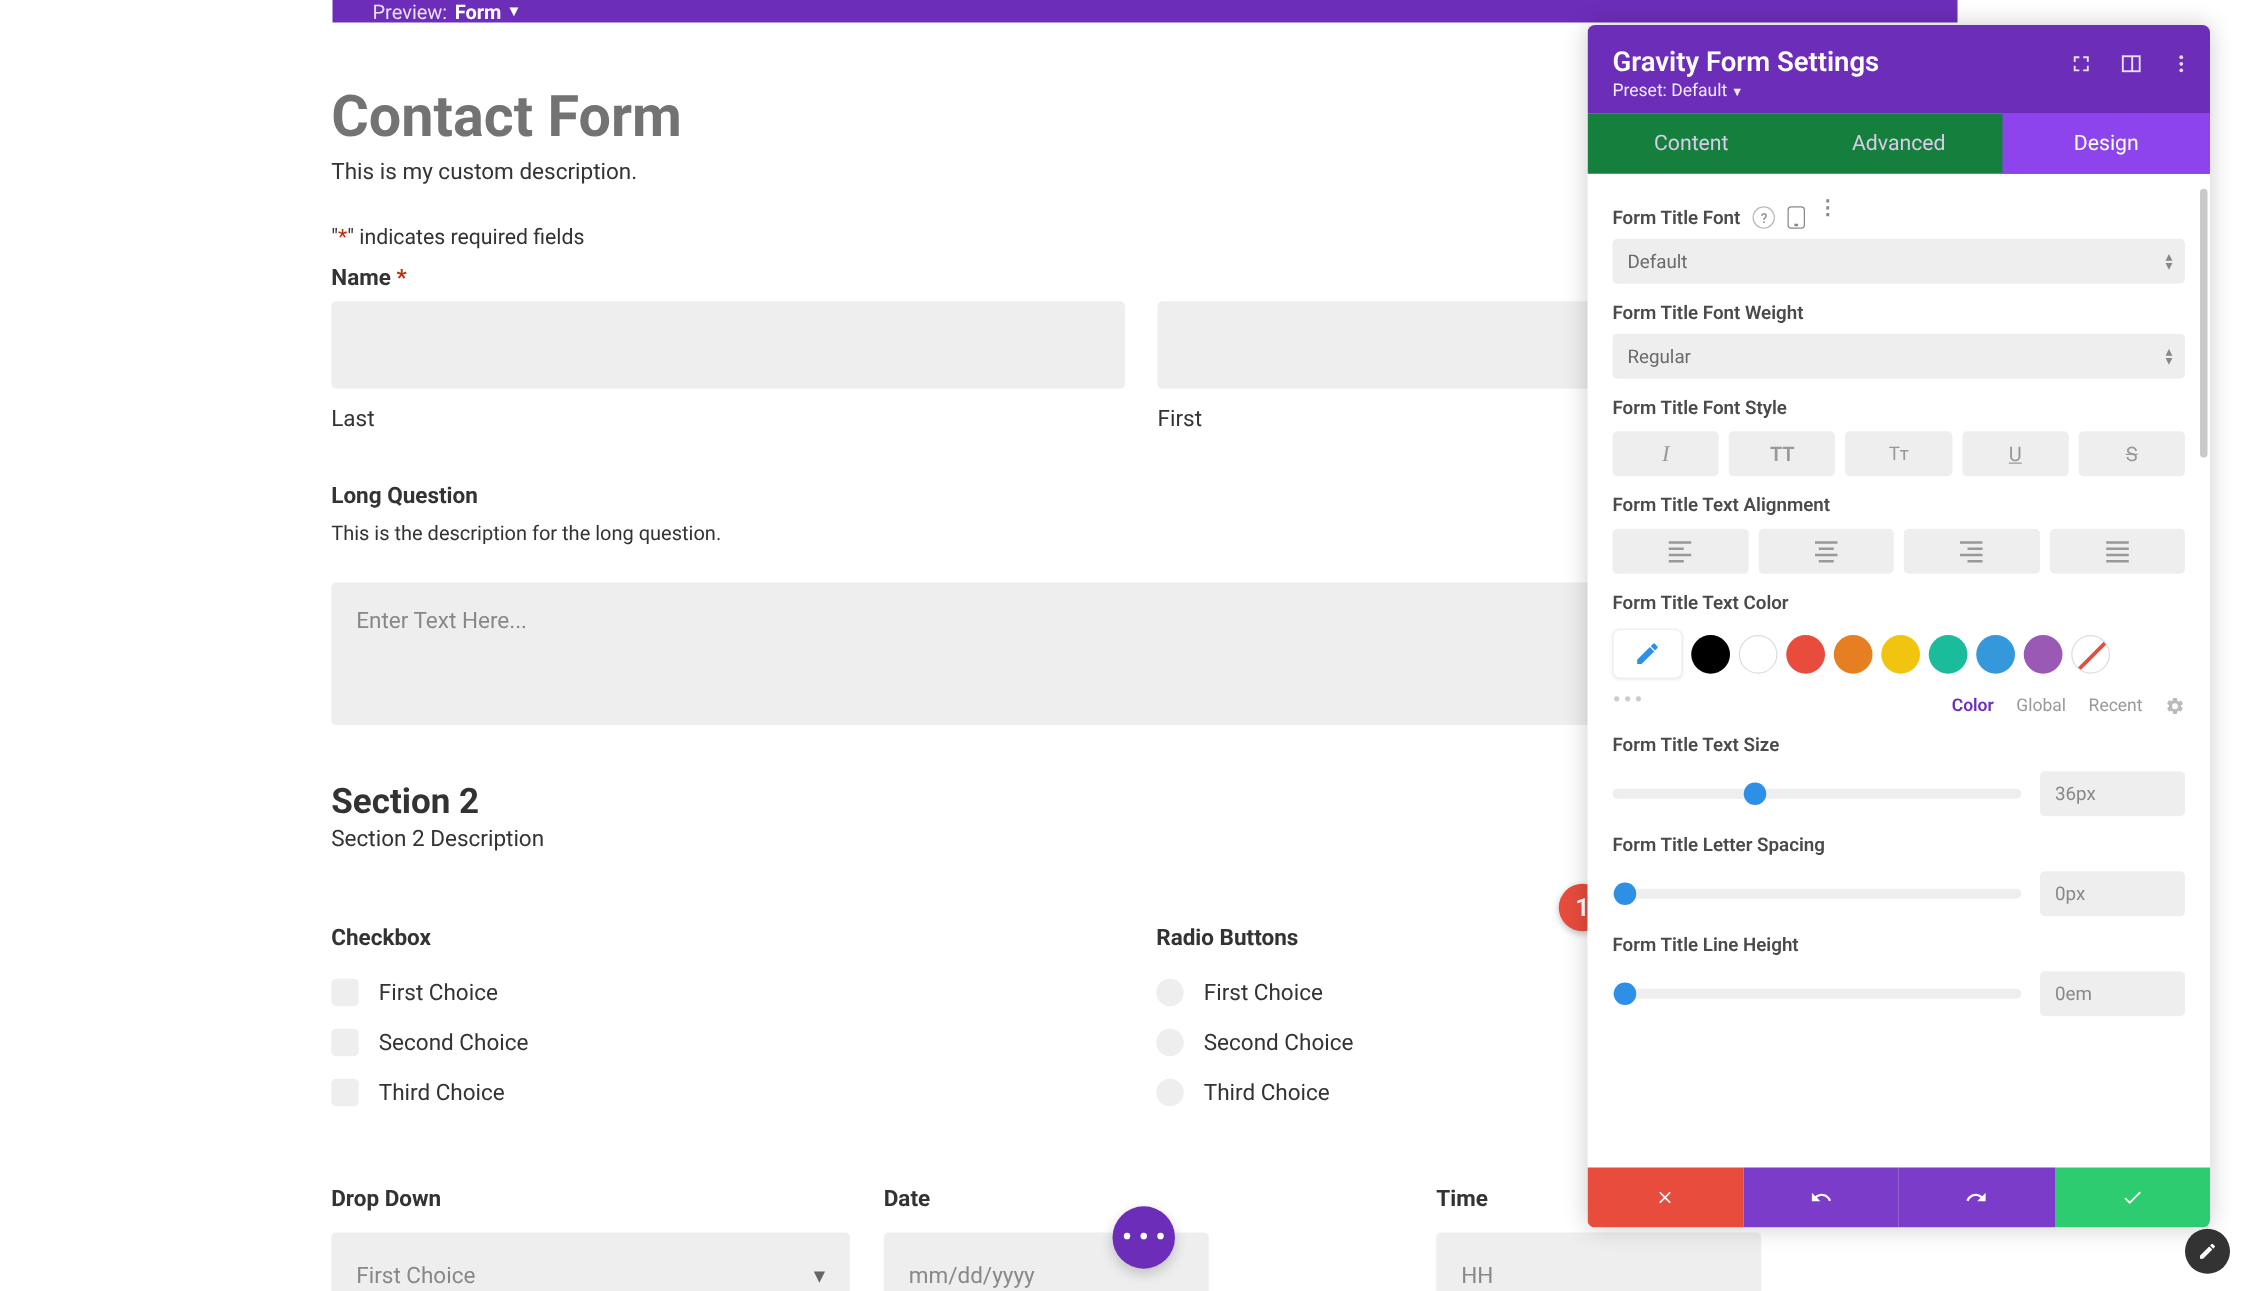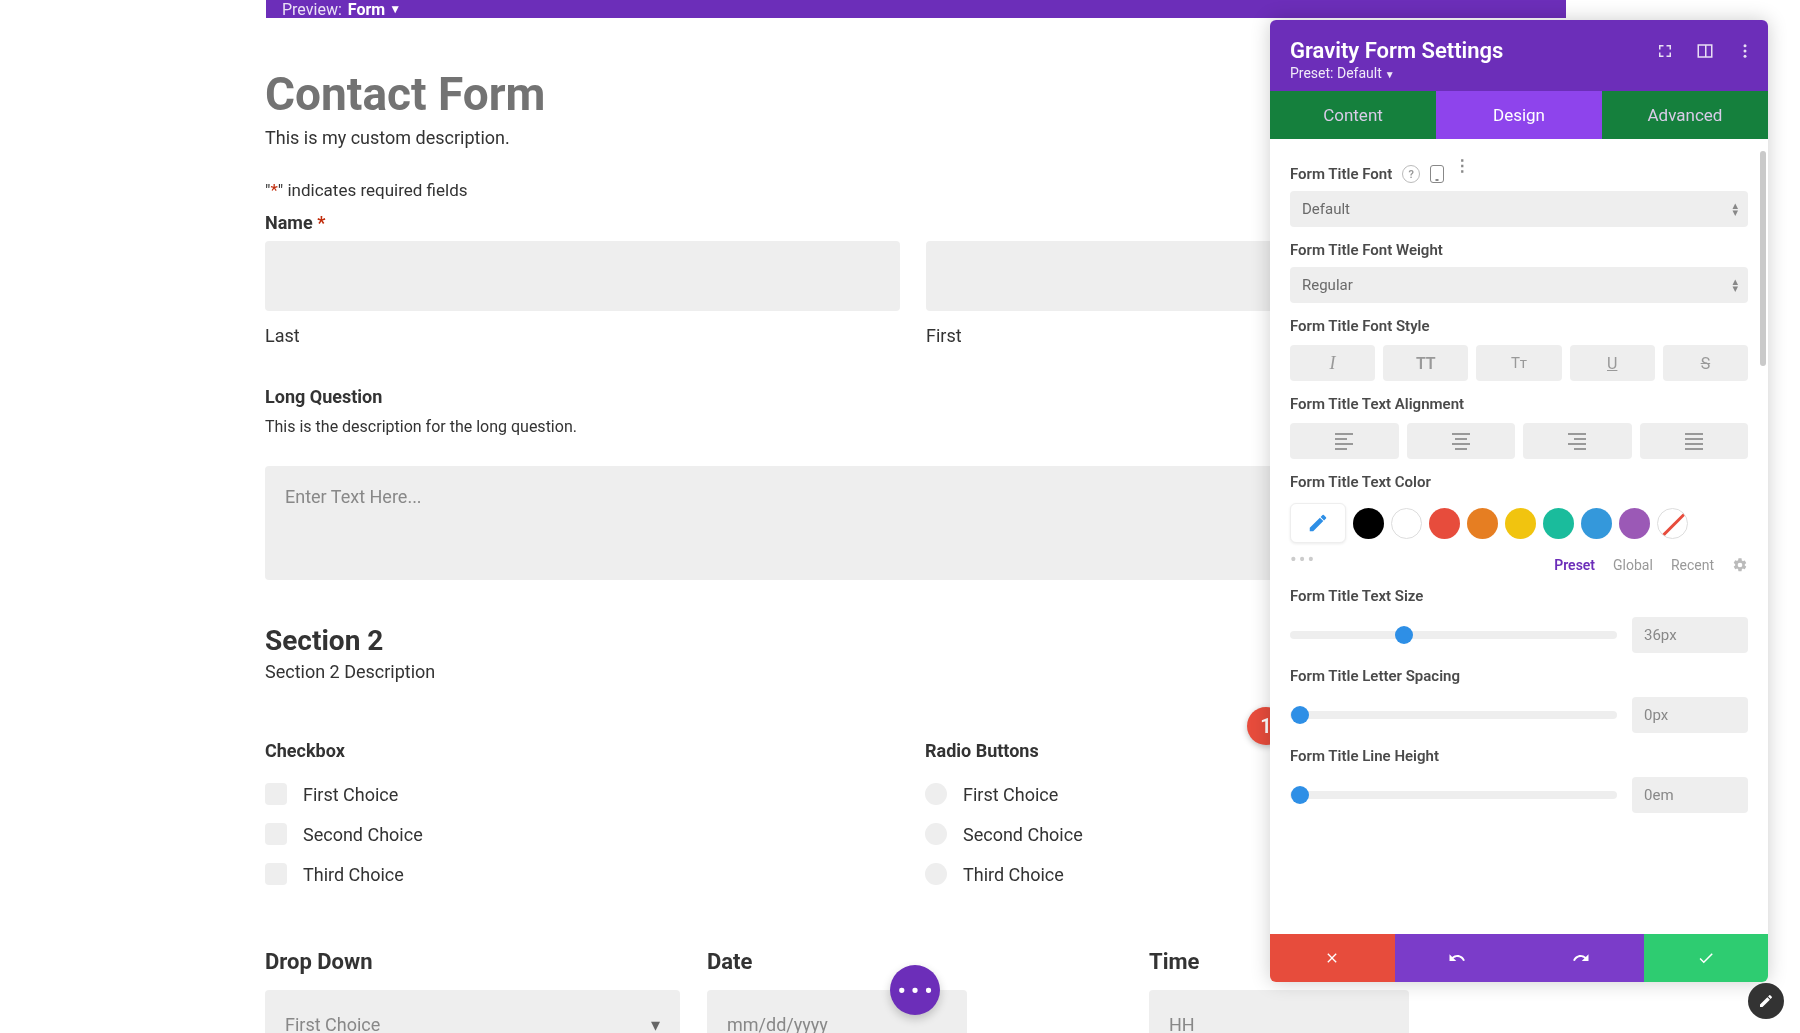--- a/index.html
+++ b/index.html
@@ -1,19 +1,19 @@
 <!DOCTYPE html>
 <html><head>
 <meta charset="utf-8">
 <style>
 * { margin: 0; padding: 0; box-sizing: border-box; font-family: -apple-system, BlinkMacSystemFont, "Segoe UI", Roboto, "Helvetica Neue", Arial, sans-serif; }
 body { background: #fff; width: 1800px; height: 1033px; overflow: hidden; position: relative; }
 
 .topbar { position: absolute; left: 266px; top: 0; width: 1300px; height: 18px; background: #6c2eb9; display: flex; align-items: center; padding-left: 16px; color: #fff; font-size: 16px; }
-.topbar .preview-label { opacity: 0.85; margin-right: 6px; }
+.topbar .preview-label { opacity: 0.85; margin-right: 6px; margin-left: 16px; }
 .topbar .preview-form { font-weight: 700; }
 .topbar .caret { margin-left: 4px; font-size: 12px; }
 
 .form-area { position: absolute; left: 265px; top: 32px; width: 1303px; bottom: 0; background: #fff; padding: 35px 0 0 0; }
 .form-title { font-size: 46px; font-weight: 700; color: #737373; }
 .form-desc { font-size: 18px; color: #333; margin-top: 6px; }
 .req-note { margin-top: 32px; font-size: 17px; color: #333; }
 .req-note .ast { color: #c02b0a; }
 .label-row { font-size: 18px; font-weight: 700; color: #333; margin-top: 12px; }
 .label-row .ast { color: #c02b0a; }
@@ -31,21 +31,21 @@
 
 .options-row { display: flex; margin-top: 58px; }
 .options-col { flex: 0 0 660px; }
 .options-col .col-label { font-size: 18px; font-weight: 700; color: #333; margin-bottom: 22px; }
 .opt { display: flex; align-items: center; margin-bottom: 18px; font-size: 18px; color: #333; }
 .opt .box { width: 22px; height: 22px; background: #eee; border-radius: 4px; margin-right: 16px; }
 .opt .circle { width: 22px; height: 22px; background: #eee; border-radius: 50%; margin-right: 16px; }
 
 .bottom-row { display: flex; margin-top: 46px; gap: 0; }
 .bot-col { }
-.bot-col .col-label { font-size: 22px; font-weight: 700; color: #333; margin-bottom: 16px; }
+.bot-col .col-label { font-size: 18px; font-weight: 700; color: #333; margin-bottom: 16px; }
 .dropdown { width: 415px; height: 68px; background: #eee; border-radius: 4px; display: flex; align-items: center; padding: 0 20px; color: #888; font-size: 18px; position: relative; }
 .dropdown .dcaret { position: absolute; right: 20px; color: #666; }
 .date-input { width: 260px; height: 68px; background: #eee; border-radius: 4px; display: flex; align-items: center; padding: 0 20px; color: #888; font-size: 18px; }
 .time-input { width: 260px; height: 68px; background: #eee; border-radius: 4px; display: flex; align-items: center; padding: 0 20px; color: #888; font-size: 18px; }
 
 .fab { position: absolute; left: 890px; top: 965px; width: 50px; height: 50px; border-radius: 50%; background: #6c2eb9; display: flex; align-items: center; justify-content: center; color: #fff; font-size: 22px; font-weight: 700; box-shadow: 0 4px 10px rgba(0,0,0,0.2); }
 
 .badge { position: absolute; left: 1247px; top: 707px; width: 38px; height: 38px; border-radius: 50%; background: #e74c3c; display: flex; align-items: center; justify-content: center; color: #fff; font-size: 20px; font-weight: 600; box-shadow: 0 2px 6px rgba(0,0,0,0.25); }
 
 
@@ -238,22 +238,22 @@
           </svg></span>
       <span class="ico"><svg viewBox="0 0 24 24">
             <circle cx="12" cy="5" r="2"></circle>
             <circle cx="12" cy="12" r="2"></circle>
             <circle cx="12" cy="19" r="2"></circle>
           </svg></span>
     </div>
   </div>
   <div class="tabs">
     <div class="tab">Content</div>
+    <div class="tab">Advanced</div>
     <div class="tab active">Design</div>
-    <div class="tab">Advanced</div>
   </div>
 
   <div class="panel-body">
     <div class="scroll-indicator"></div>
 
     <div class="plabel">
       <span>Form Title Font</span>
       <span class="hint">?</span>
       <span class="phone"></span>
       <span class="dots">⋮</span>
@@ -342,21 +342,21 @@
       <div class="sw" style="background:#e74c3c"></div>
       <div class="sw" style="background:#e67e22"></div>
       <div class="sw" style="background:#f1c40f"></div>
       <div class="sw" style="background:#1abc9c"></div>
       <div class="sw" style="background:#3498db"></div>
       <div class="sw" style="background:#9b59b6"></div>
       <div class="sw striped"></div>
     </div>
     <div class="color-more">•••</div>
     <div class="color-tabs">
-      <span class="ct active">Preset</span>
+      <span class="ct active">Color</span>
       <span class="ct">Global</span>
       <span class="ct">Recent</span>
       <span class="gear"><svg viewBox="0 0 24 24">
             <path fill="#bbb" d="M19.14 12.94a7.49 7.49 0 0 0 .05-.94 7.49 7.49 0 0 0-.05-.94l2.03-1.58a.5.5 0 0 0 .12-.64l-1.92-3.32a.5.5 0 0 0-.61-.22l-2.39.96a7.03 7.03 0 0 0-1.62-.94l-.36-2.54A.5.5 0 0 0 13.9 2h-3.84a.5.5 0 0 0-.49.42l-.36 2.54c-.58.24-1.12.55-1.62.94l-2.39-.96a.5.5 0 0 0-.61.22L2.67 8.48a.5.5 0 0 0 .12.64l2.03 1.58c-.03.31-.05.63-.05.94s.02.63.05.94L2.79 14.16a.5.5 0 0 0-.12.64l1.92 3.32c.14.24.43.34.61.22l2.39-.96c.5.39 1.04.7 1.62.94l.36 2.54c.4.24.25.42.49.42h3.84c.24 0 .45-.18.49-.42l.36-2.54c.58-.24 1.12-.55 1.62-.94l2.39.96c.18.12.47.02.61-.22l1.92-3.32a.5.5 0 0 0-.12-.64l-2.03-1.58zM12 15.5A3.5 3.5 0 1 1 12 8.5a3.5 3.5 0 0 1 0 7z"></path>
           </svg></span>
     </div>
 
     <div class="plabel">Form Title Text Size</div>
     <div class="slider-row">
       <div class="slider">

